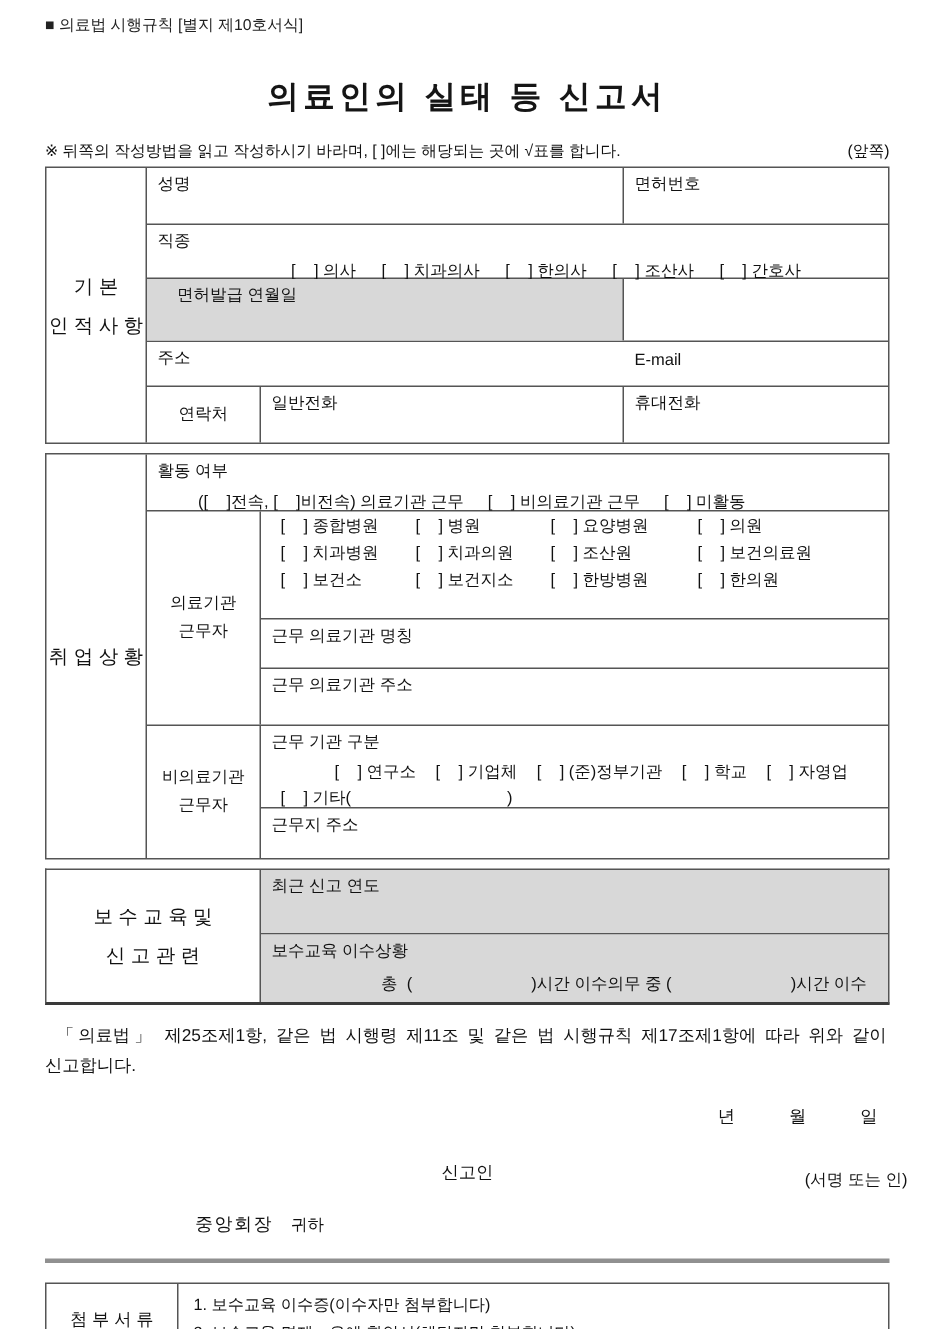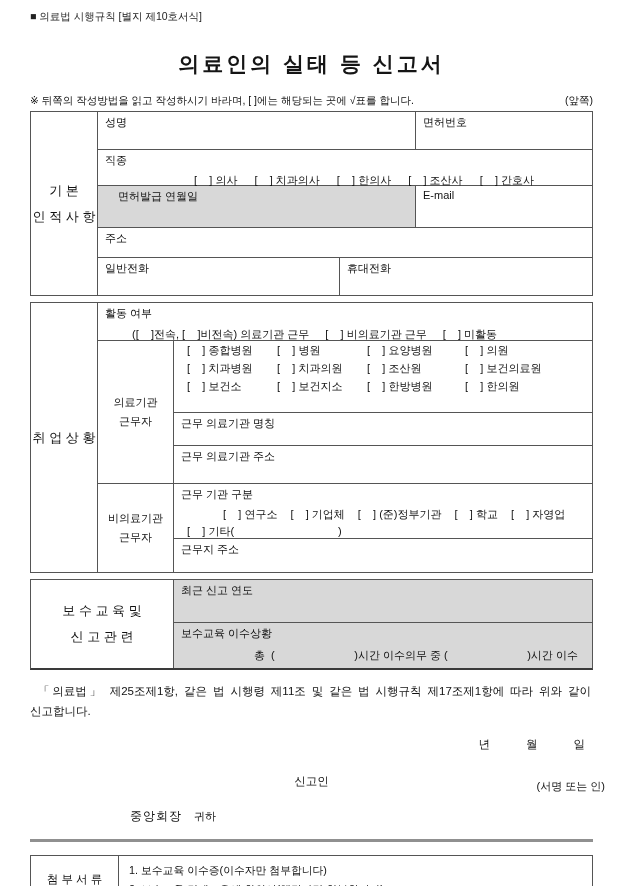--- a/index.html
+++ b/index.html
@@ -55,21 +55,21 @@
 
   
   .r-name   { height: 38px; }
   .r-occ    { height: 36px; flex-direction: column; }
   .r-lic    { height: 42px; }
   .r-addr   { height: 30px; }
   .r-cont   { height: 37px; }
   .c-name   { width: 318px; }
   .c-licno  { flex: 1; }
   .c-licdt  { width: 318px; padding-left: 20px; }
-  .c-email  { flex: 1; }
+  .c-email  { flex: 1; margin-top: 45px; }
   .c-phone  { width: 242px; }
   .c-mobile { flex: 1; }
   .occ-opts { margin-left: 96px; gap: 17px; margin-top: 2px; }
 
   
   .r-activity { height: 38px; flex-direction: column; }
   .act-opts { margin-left: 34px; gap: 16px; margin-top: 3px; }
   .r-medtype  { height: 73px; flex-direction: column; }
   .med-grid {
     display: grid; grid-template-columns: 84px 84px 92px auto;
@@ -162,20 +162,23 @@
         <div class="cell c-email">
           <span class="lbl">E-mail</span>
         </div>
       </div>
       <div class="trow r-addr">
         <div class="cell" style="flex:1">
           <span class="lbl">주소</span>
         </div>
       </div>
       <div class="trow r-cont">
+        <div class="sub-lbl">
+          <span>연락처</span>
+        </div>
         <div class="cell c-phone vsep">
           <span class="lbl">일반전화</span>
         </div>
         <div class="cell c-mobile">
           <span class="lbl">휴대전화</span>
         </div>
       </div>
     </div>
   </div>
 

